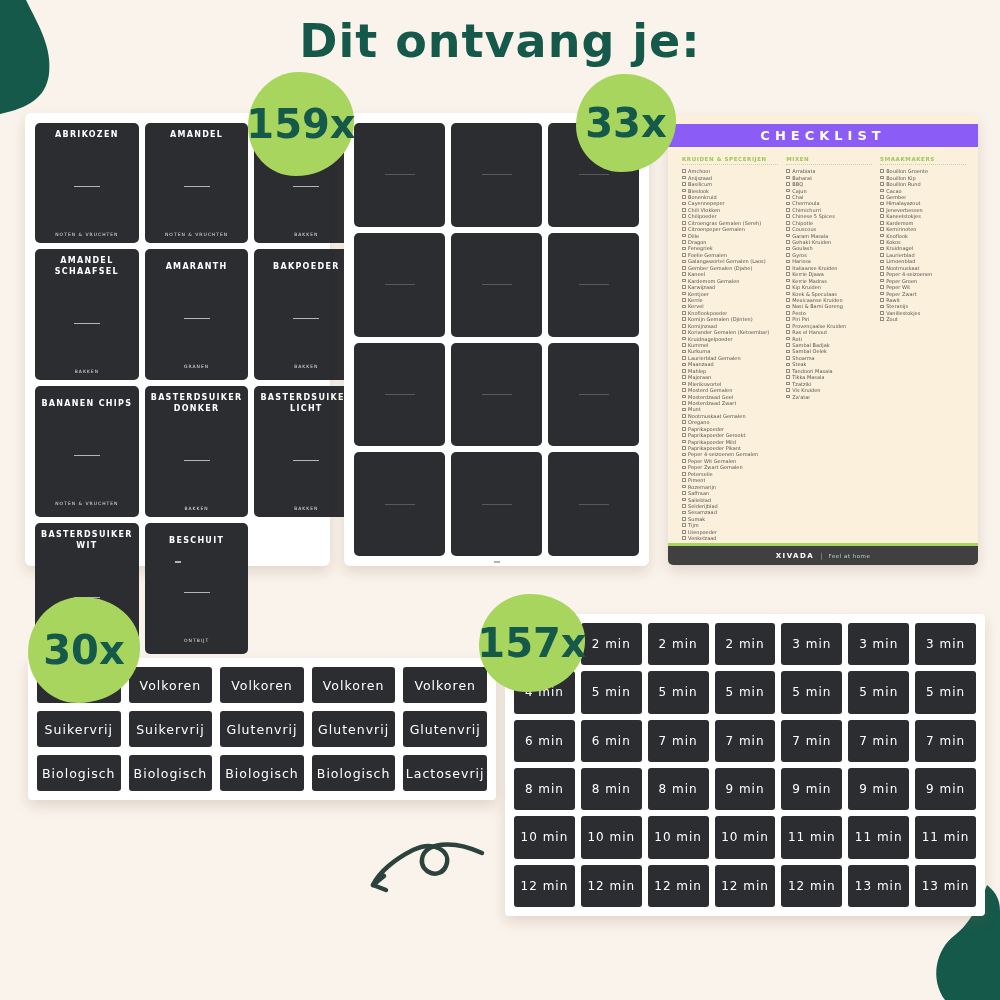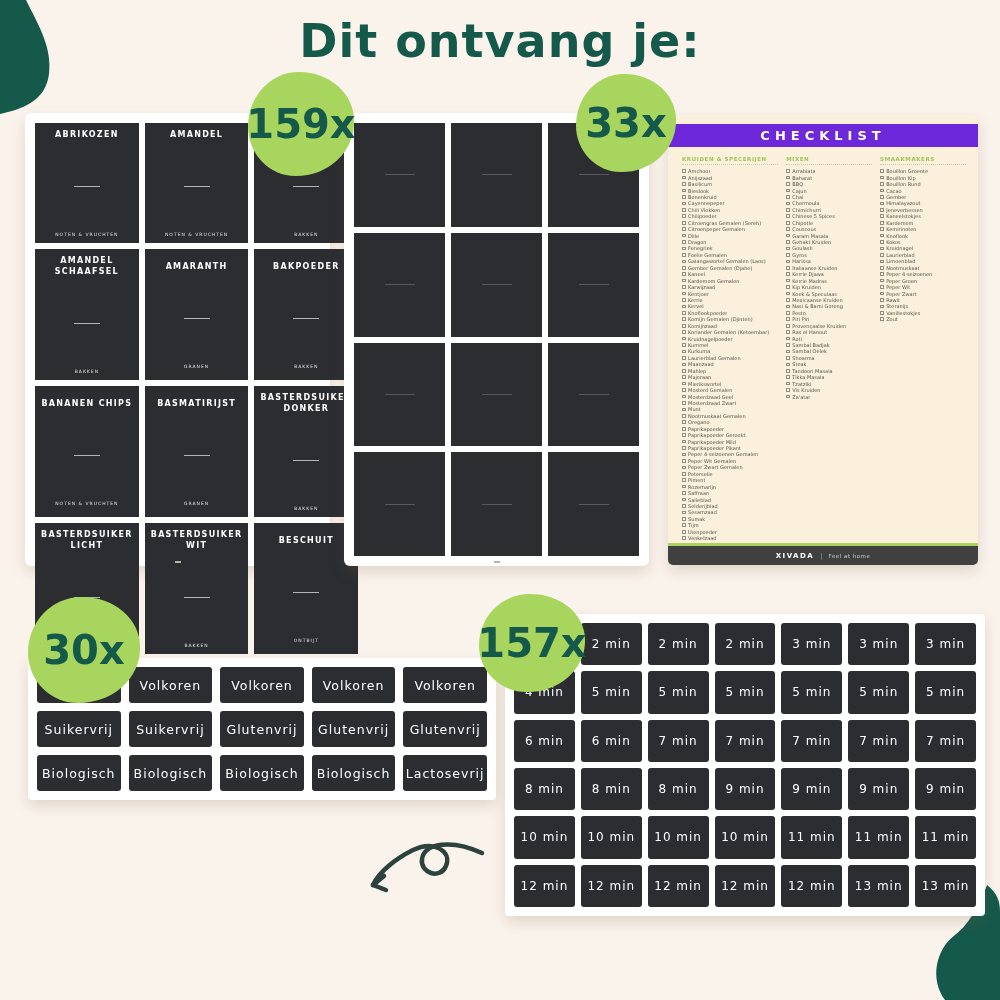--- a/index.html
+++ b/index.html
@@ -18,21 +18,21 @@
   }
   
   #printed-sheet { left:25px; top:113px; width:305px; height:453px; padding:10px;
     display:grid; grid-template-columns:repeat(3,1fr); gap:6px; }
   #blank-sheet   { left:344px; top:113px; width:305px; height:453px; padding:10px;
     display:grid; grid-template-columns:repeat(3,1fr); gap:6px; }
   #printed-sheet::after, #blank-sheet::after {
     content:""; position:absolute; bottom:3px; left:50%; margin-left:-3px;
     width:6px; height:2px; background:#b9b2a8; }
   .plabel {
-    background:#2b2d31; border-radius:0; color:#fff; text-align:center;
+    background:#2b2d31; border-radius:5px; color:#fff; text-align:center;
     display:flex; flex-direction:column; align-items:center; justify-content:center;
     padding:6px;
     gap:41px;
   }
   .plabel-name { font-size:8px; font-weight:700; letter-spacing:1.3px; line-height:11px; }
   .plabel-divider { width:26px; height:1px; background:rgba(255,255,255,.65); margin:5px 0 4px; }
   .plabel-cat { font-size:4.5px; letter-spacing:1px; color:rgba(255,255,255,.85); }
   .blank-line { width:30px; height:1px; background:#56595f; }
   
   .badge {
@@ -40,21 +40,21 @@
     display:flex; align-items:center; justify-content:center;
     border-radius:48% 52% 55% 45% / 53% 47% 52% 48%;
   }
   #badge-printed { left:248px; top:72px;  width:106px; height:104px; font-size:40px; }
   #badge-blank   { left:576px; top:74px;  width:100px; height:98px;  font-size:40px; }
   #badge-tags    { left:28px;  top:597px; width:112px; height:106px; font-size:40px; }
   #badge-min     { left:479px; top:594px; width:106px; height:98px;  font-size:40px; }
   
   #checklist { left:668px; top:115px; width:310px; height:450px; background:#faf0dc;
     border-radius:5px; display:flex; flex-direction:column; padding-top:9px; }
-  .cl-header { background:#6d28d9; color:#ffffff; text-align:center; font-weight:700;
+  .cl-header { background:#8b5cf6; color:#ffffff; text-align:center; font-weight:700;
     letter-spacing:5px; font-size:13px; height:23px; line-height:23px; margin-bottom:6px; }
   .cl-cols { flex:1; display:flex; gap:8px; padding:3px 12px 2px 14px; overflow:hidden; }
   .cl-col { flex:1; min-width:0; }
   .cl-col:first-child { flex:1.12; }
   .cl-col-title { color:#9fc653; font-size:5.5px; font-weight:700; letter-spacing:.6px;
     border-bottom:1px dotted #d9c8a8; padding-bottom:2px; margin-bottom:3px; white-space:nowrap; }
   .cl-item { display:flex; align-items:center; gap:2.5px; height:6.45px; }
   .cl-box { width:3.6px; height:3.6px; border:0.7px solid #8f8a7d; border-radius:0.5px; flex:none; background:#fdf7e9; }
   .cl-txt { font-size:5px; color:#56534b; white-space:nowrap; overflow:hidden; }
   .cl-stripe { height:3px; background:#a8d55e; }
@@ -120,25 +120,20 @@
       </div>
       <div class="plabel">
         <div class="plabel-name">BAKPOEDER</div>
         <div class="plabel-divider"></div>
         <div class="plabel-cat">BAKKEN</div>
       </div>
       <div class="plabel">
         <div class="plabel-name">BANANEN CHIPS</div>
         <div class="plabel-divider"></div>
         <div class="plabel-cat">NOTEN &amp; VRUCHTEN</div>
-      </div>
-      <div class="plabel">
-        <div class="plabel-name">BASMATIRIJST</div>
-        <div class="plabel-divider"></div>
-        <div class="plabel-cat">GRANEN</div>
       </div>
       <div class="plabel">
         <div class="plabel-name">BASTERDSUIKER DONKER</div>
         <div class="plabel-divider"></div>
         <div class="plabel-cat">BAKKEN</div>
       </div>
       <div class="plabel">
         <div class="plabel-name">BASTERDSUIKER LICHT</div>
         <div class="plabel-divider"></div>
         <div class="plabel-cat">BAKKEN</div>

